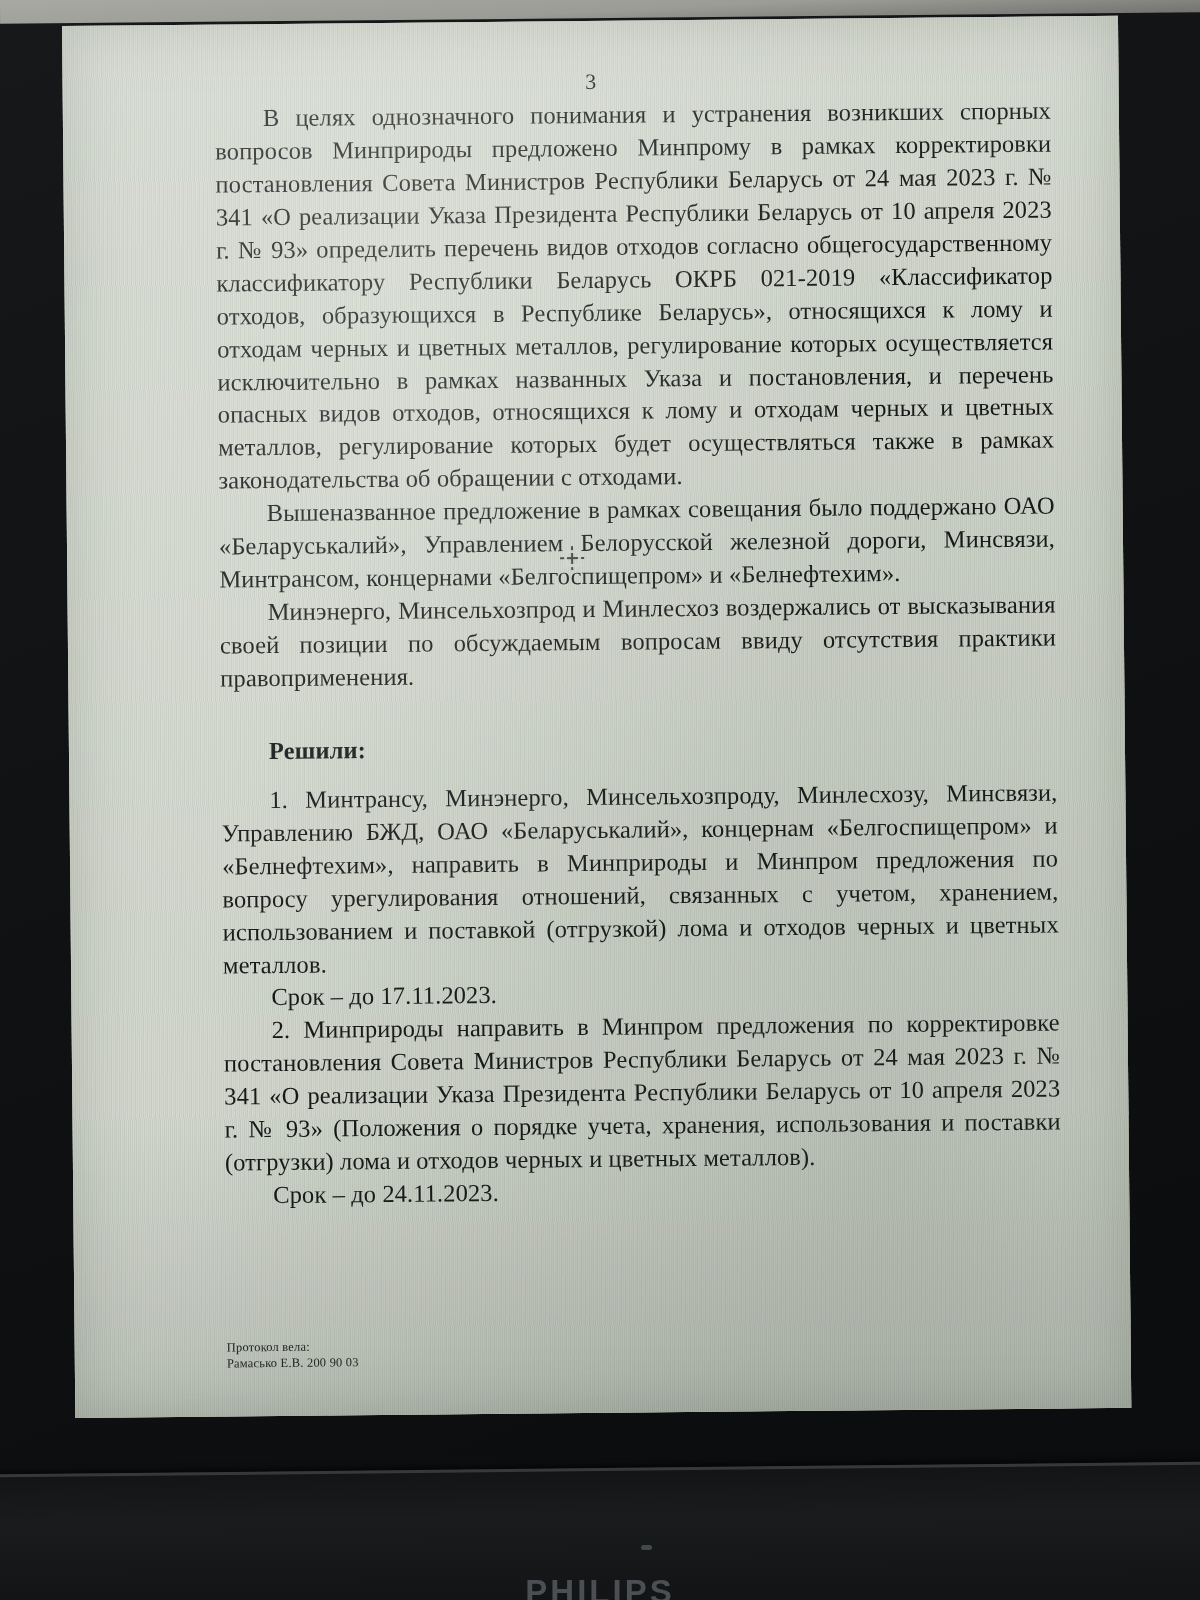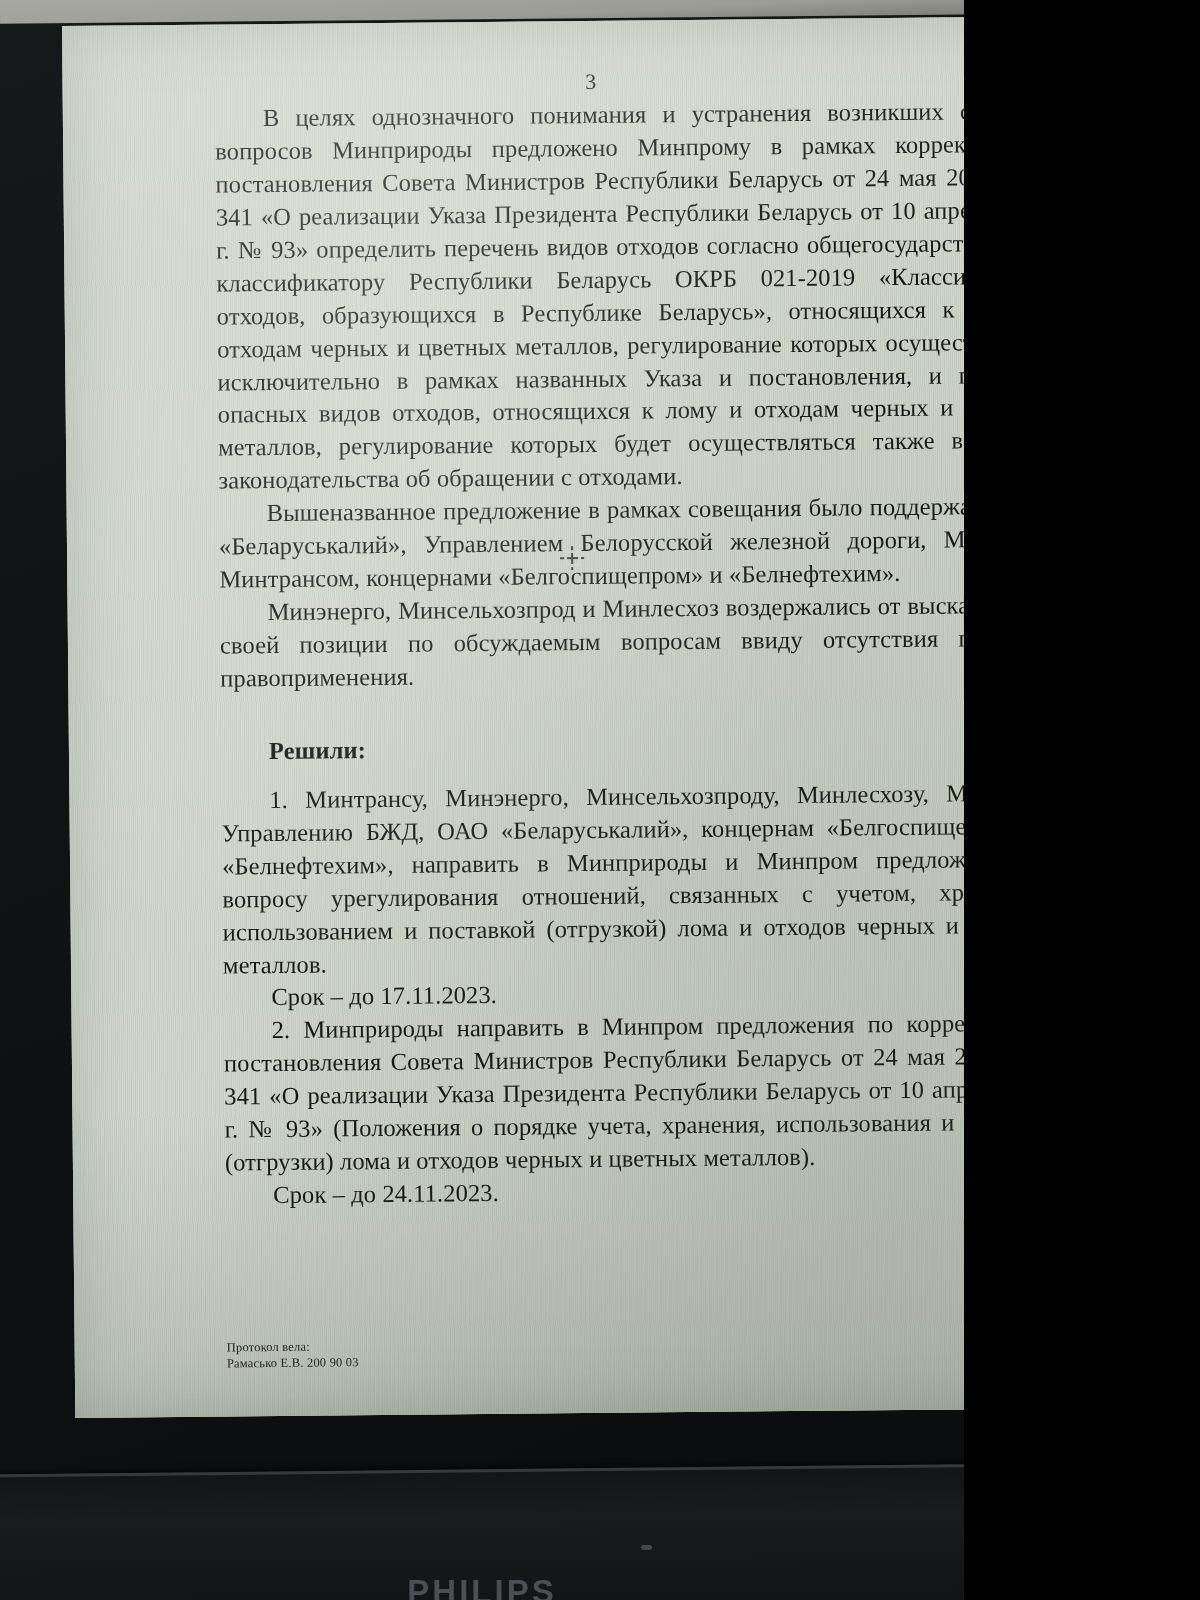--- a/index.html
+++ b/index.html
@@ -4,21 +4,21 @@
 <title>Document photo</title>
 <style>
   html, body {
     margin: 0;
     padding: 0;
     background: #000;
   }
 
   #stage {
     position: relative;
-    width: 964px;
+    width: 1200px;
     height: 1600px;
     overflow: hidden;
     background: #0d0f11;
     font-family: "Liberation Serif", serif;
   }
 
   
   .backdrop {
     position: absolute;
     inset: 0;

